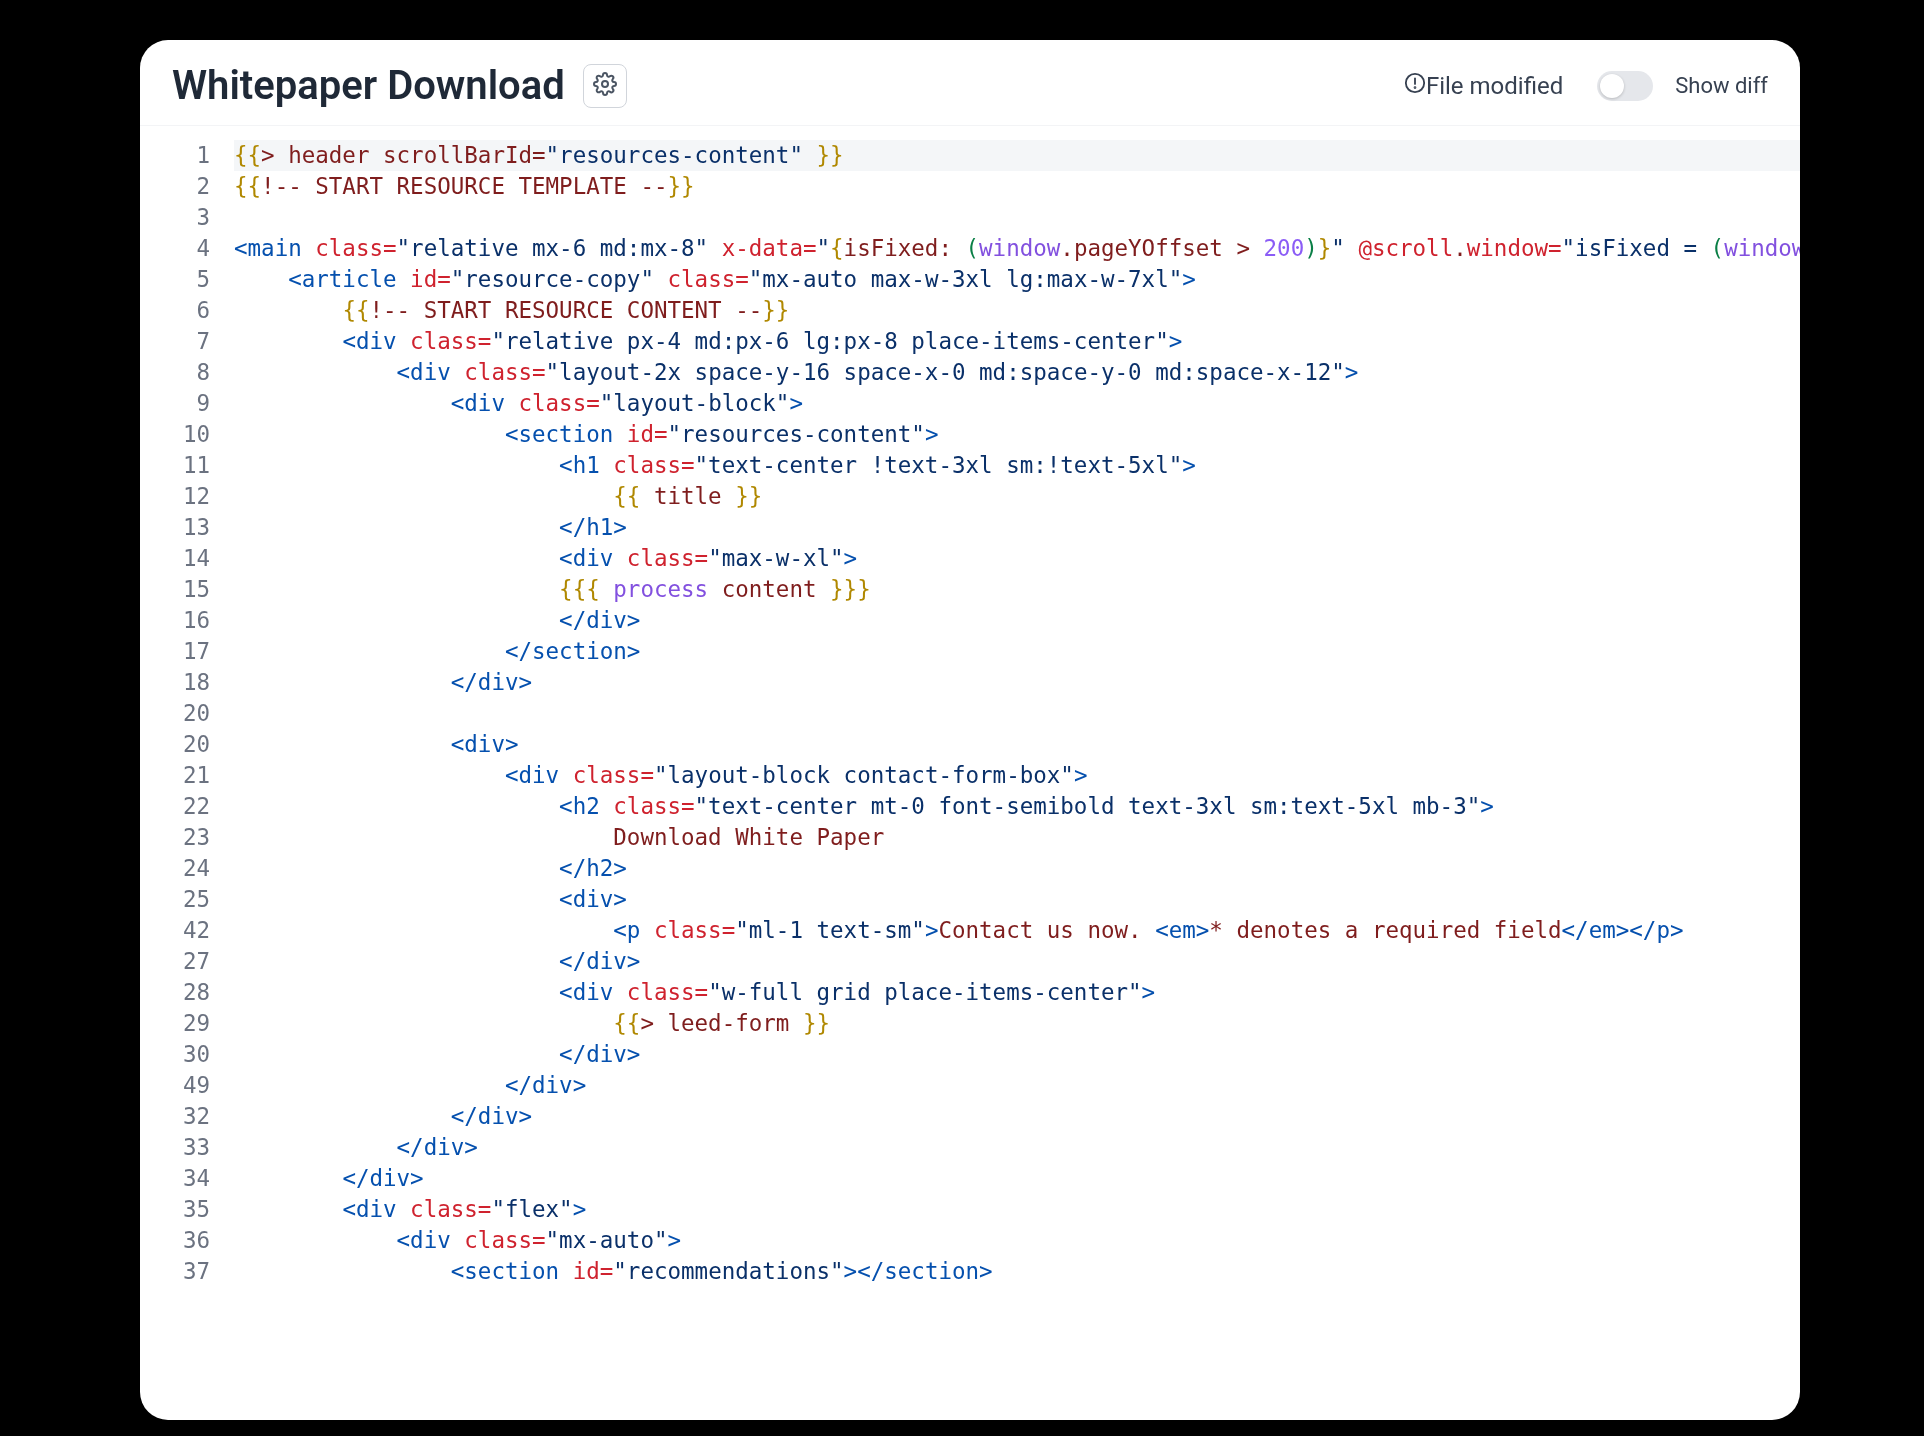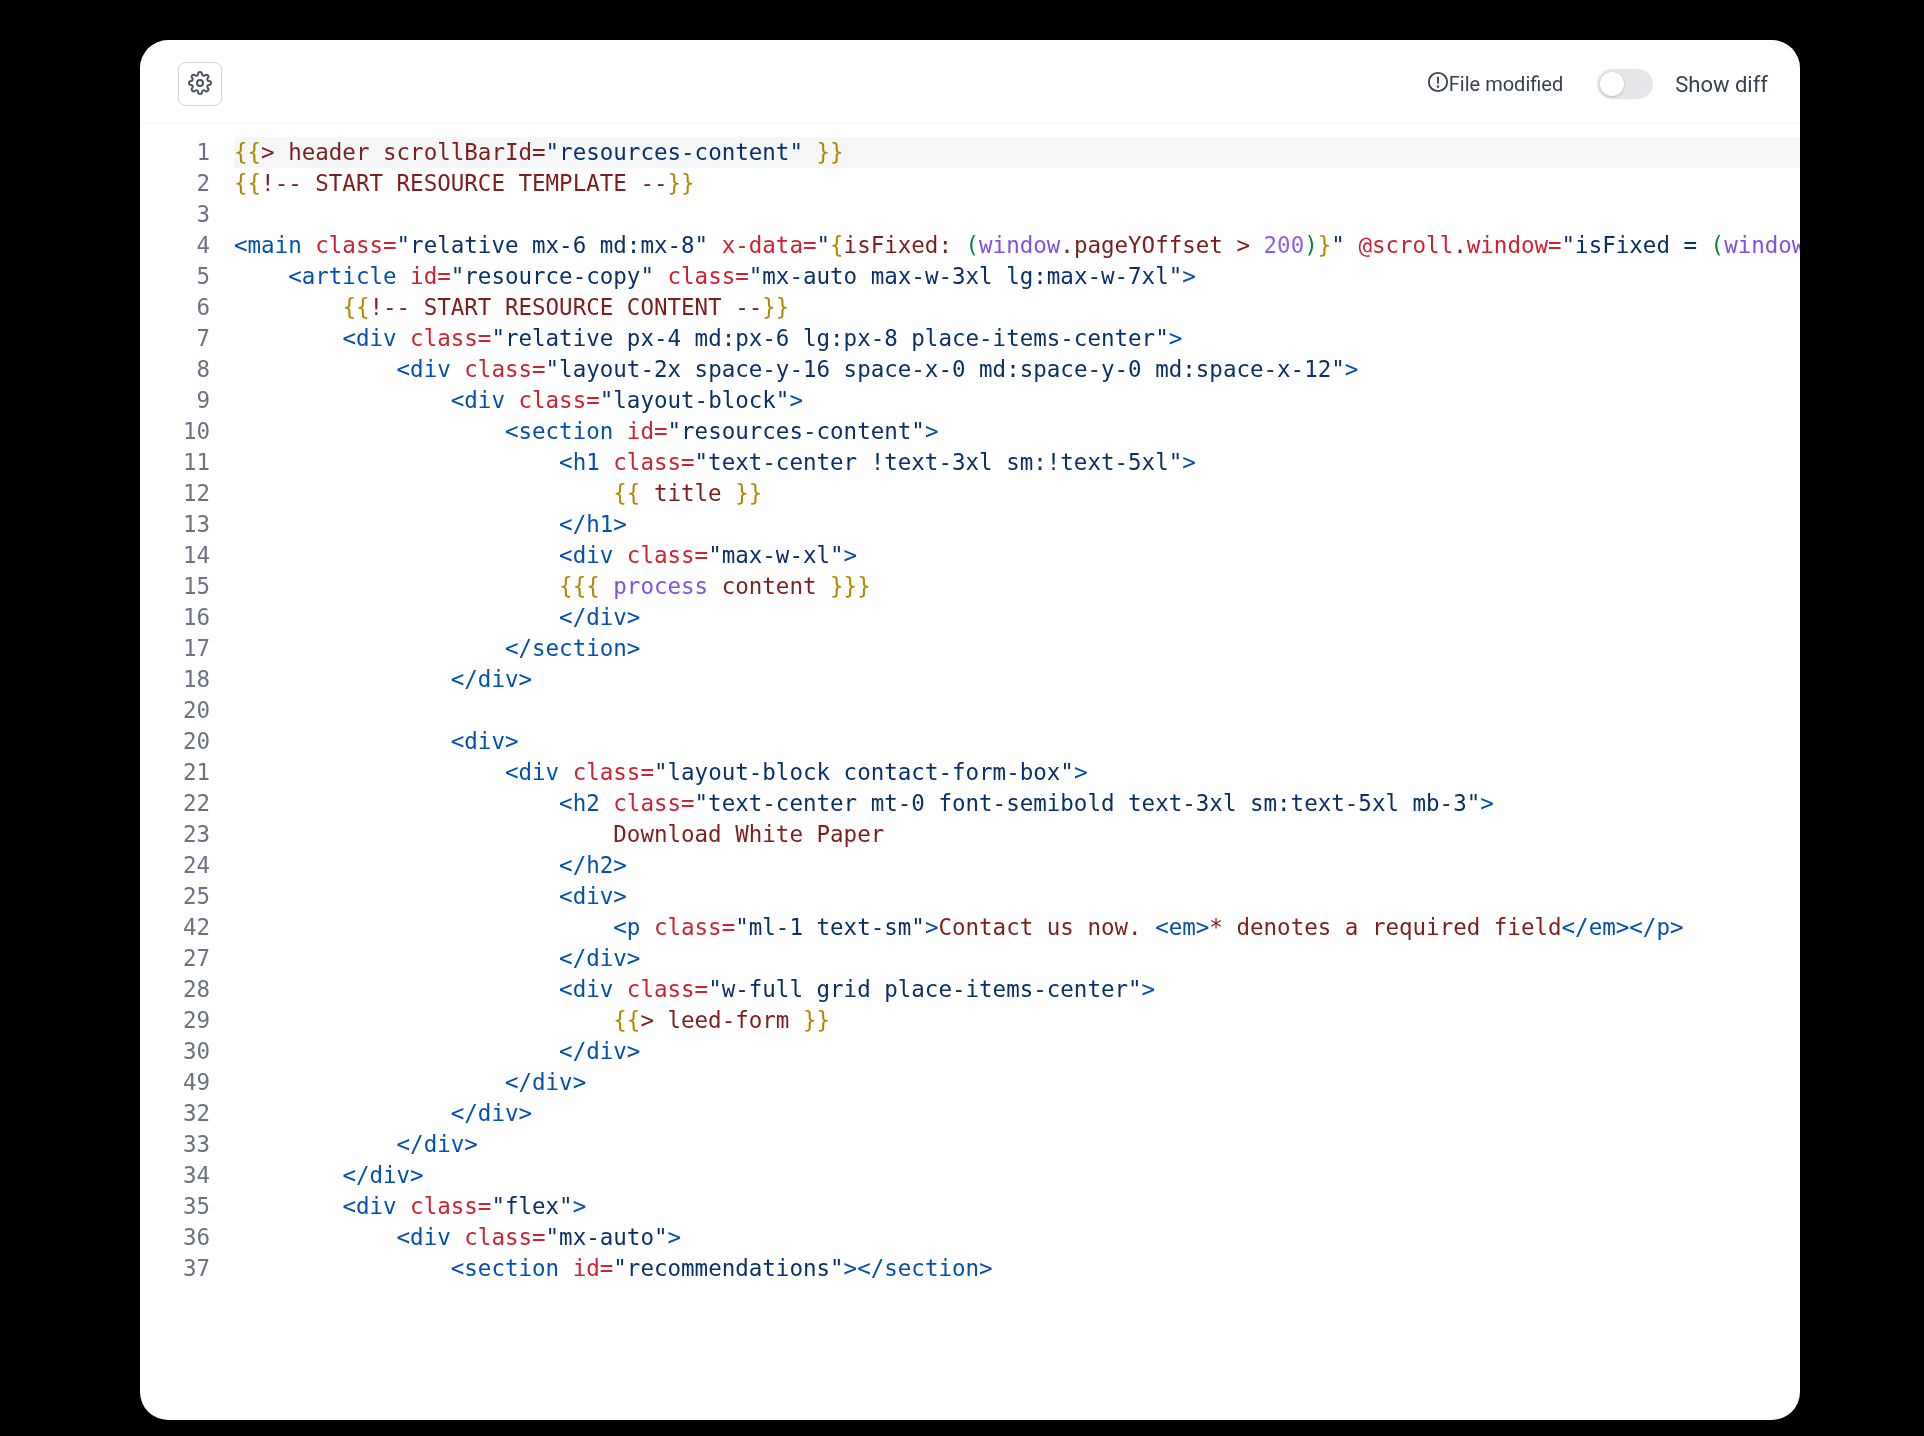--- a/index.html
+++ b/index.html
@@ -58,21 +58,21 @@
     background: #fff;
     cursor: pointer;
     margin-left: 6px;
   }
   .gear-btn svg { width: 24px; height: 24px; stroke: #4b5563; }
   .header-spacer { flex: 1; }
   .status {
     display: inline-flex;
     align-items: center;
     gap: 0;
-    font-size: 20px;
+    font-size: 24px;
     color: #374151;
     margin-right: 22px;
   }
   .status svg { width: 22px; height: 22px; stroke: #374151; }
   .toggle {
     width: 56px;
     height: 30px;
     border-radius: 999px;
     background: #e5e7eb;
     position: relative;
@@ -130,20 +130,21 @@
   .t-paren{ color: #0a7f46; }
 </style>
 </head>
 <body>
 
 <div class="stage">
 
   <div class="panel">
 
     <div class="panel-header">
+      <span class="title-main">Whitepaper Download</span>
 
       <button class="gear-btn" title="Settings">
         <span>
           <svg viewBox="0 0 24 24" fill="none" stroke-width="2" stroke-linecap="round" stroke-linejoin="round">
             <circle cx="12" cy="12" r="3"></circle>
             <path d="M19.4 15a1.7 1.7 0 0 0 .34 1.87l.06.06a2 2 0 1 1-2.83 2.83l-.06-.06a1.7 1.7 0 0 0-1.87-.34 1.7 1.7 0 0 0-1 1.55V21a2 2 0 1 1-4 0v-.09a1.7 1.7 0 0 0-1-1.55 1.7 1.7 0 0 0-1.87.34l-.06.06a2 2 0 1 1-2.83-2.83l.06-.06a1.7 1.7 0 0 0 .34-1.87 1.7 1.7 0 0 0-1.55-1H3a2 2 0 1 1 0-4h.09a1.7 1.7 0 0 0 1.55-1 1.7 1.7 0 0 0-.34-1.87l-.06-.06a2 2 0 1 1 2.83-2.83l.06.06a1.7 1.7 0 0 0 1.87.34H9a1.7 1.7 0 0 0 1-1.55V3a2 2 0 1 1 4 0v.09a1.7 1.7 0 0 0 1 1.55 1.7 1.7 0 0 0 1.87-.34l.06-.06a2 2 0 1 1 2.83 2.83l-.06.06a1.7 1.7 0 0 0-.34 1.87V9a1.7 1.7 0 0 0 1.55 1H21a2 2 0 1 1 0 4h-.09a1.7 1.7 0 0 0-1.55 1z"></path>
           </svg>
         </span>
       </button>
 

